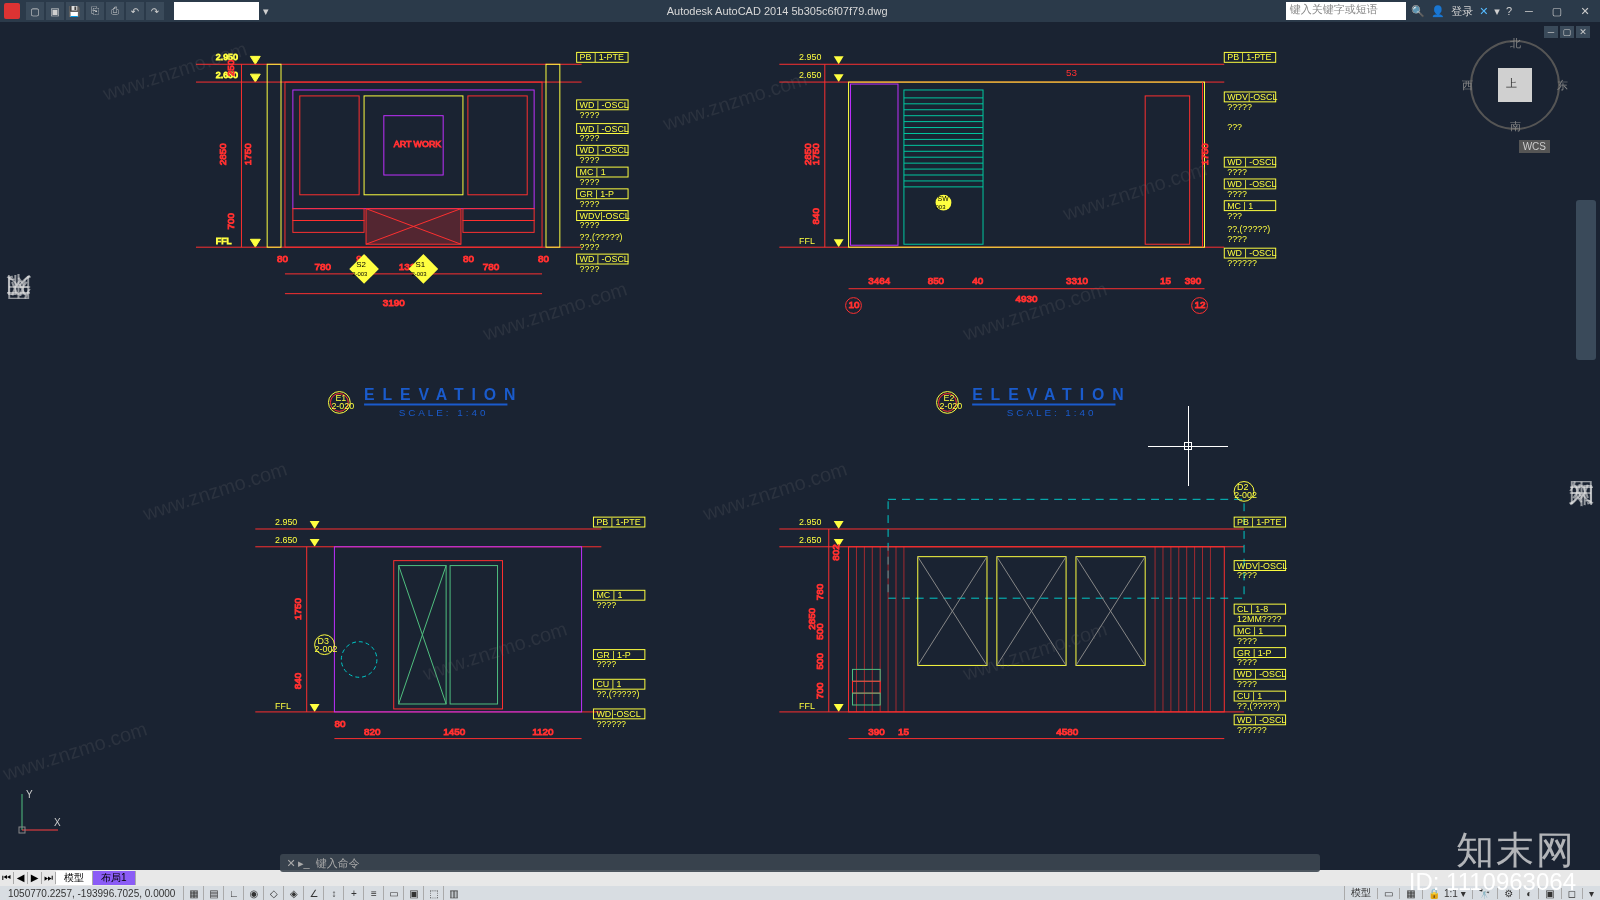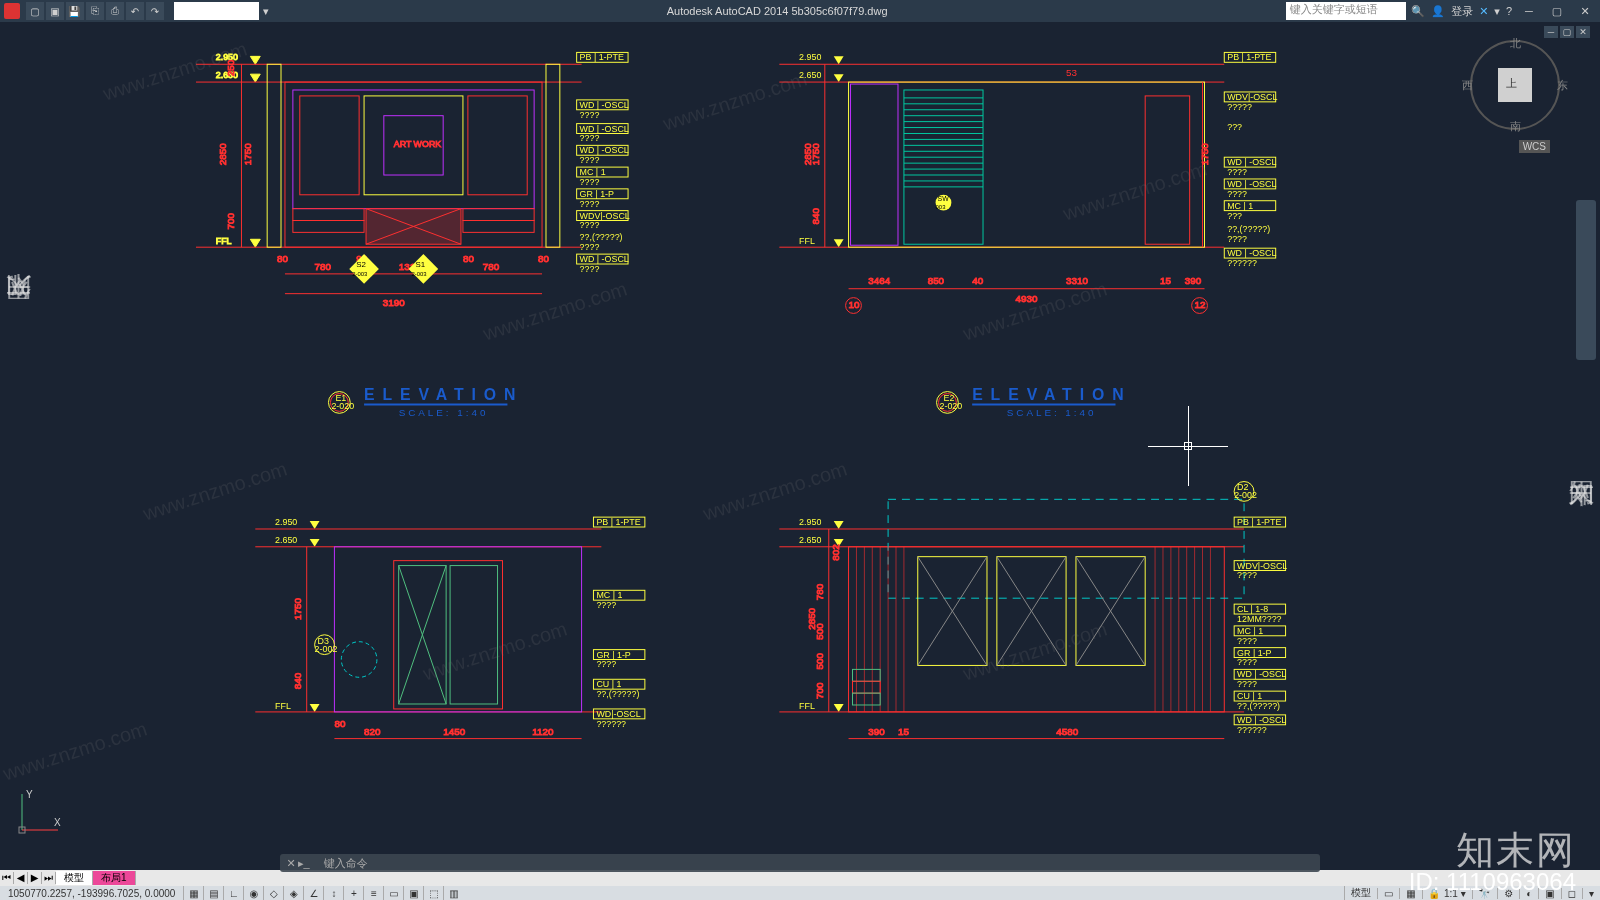--- a/index.html
+++ b/index.html
@@ -48,27 +48,27 @@
 
 .wm { position: absolute; color: rgba(120,120,120,0.18); font-size: 20px; transform: rotate(-18deg); pointer-events: none; z-index: 50; }
 .wm-big { position: absolute; right: 24px; bottom: 24px; color: rgba(230,230,230,0.75); font-size: 38px; font-weight: 300; pointer-events: none; z-index: 60; letter-spacing: 2px; }
 .wm-id { position: absolute; right: 24px; bottom: 4px; color: #fff; font-size: 24px; z-index: 60; }
 .wm-left { position: absolute; left: 0; top: 320px; color: rgba(230,230,230,0.6); font-size: 26px; writing-mode: vertical-rl; transform: rotate(180deg); z-index: 60; }
 .wm-right { position: absolute; right: 0; top: 460px; color: rgba(230,230,230,0.6); font-size: 26px; writing-mode: vertical-rl; z-index: 60; }
 
 
 .cmdarea { position: absolute; bottom: 28px; left: 280px; right: 280px; height: 18px; background: rgba(60,70,80,0.9); display: flex; align-items: center; padding: 0 4px; font-size: 11px; color: #aaa; border-radius: 3px; z-index: 40; }
 .cmdarea .xbtn { width: 14px; text-align: center; }
-.cmdarea .prompt { margin-left: 14px; }
+.cmdarea .prompt { margin-left: 6px; }
 
 
 .tabs { position: absolute; bottom: 14px; left: 0; right: 0; height: 16px; background: #e8e8e8; display: flex; align-items: center; font-size: 10px; color: #000; }
 .tabs .nav { display: flex; }
 .tabs .nav span { width: 14px; text-align: center; border-right: 1px solid #aaa; }
-.tabs .tab { padding: 0 8px; border-right: 1px solid #aaa; background: #ec4899; }
+.tabs .tab { padding: 0 8px; border-right: 1px solid #aaa; background: #8b5cf6; }
 .tabs .tab.active { background: #fff; }
 
 
 .status { position: absolute; bottom: 0; left: 0; right: 0; height: 14px; background: #d8dde2; display: flex; align-items: center; font-size: 10px; color: #333; }
 .status .coords { padding: 0 8px; }
 .status .btns { display: flex; }
 .status .btns .sb { width: 20px; height: 14px; border-left: 1px solid #aaa; display: flex; align-items: center; justify-content: center; }
 .status .right { margin-left: auto; display: flex; align-items: center; }
 .status .right .sb { width: auto; padding: 0 6px; border-left: 1px solid #aaa; }
 

